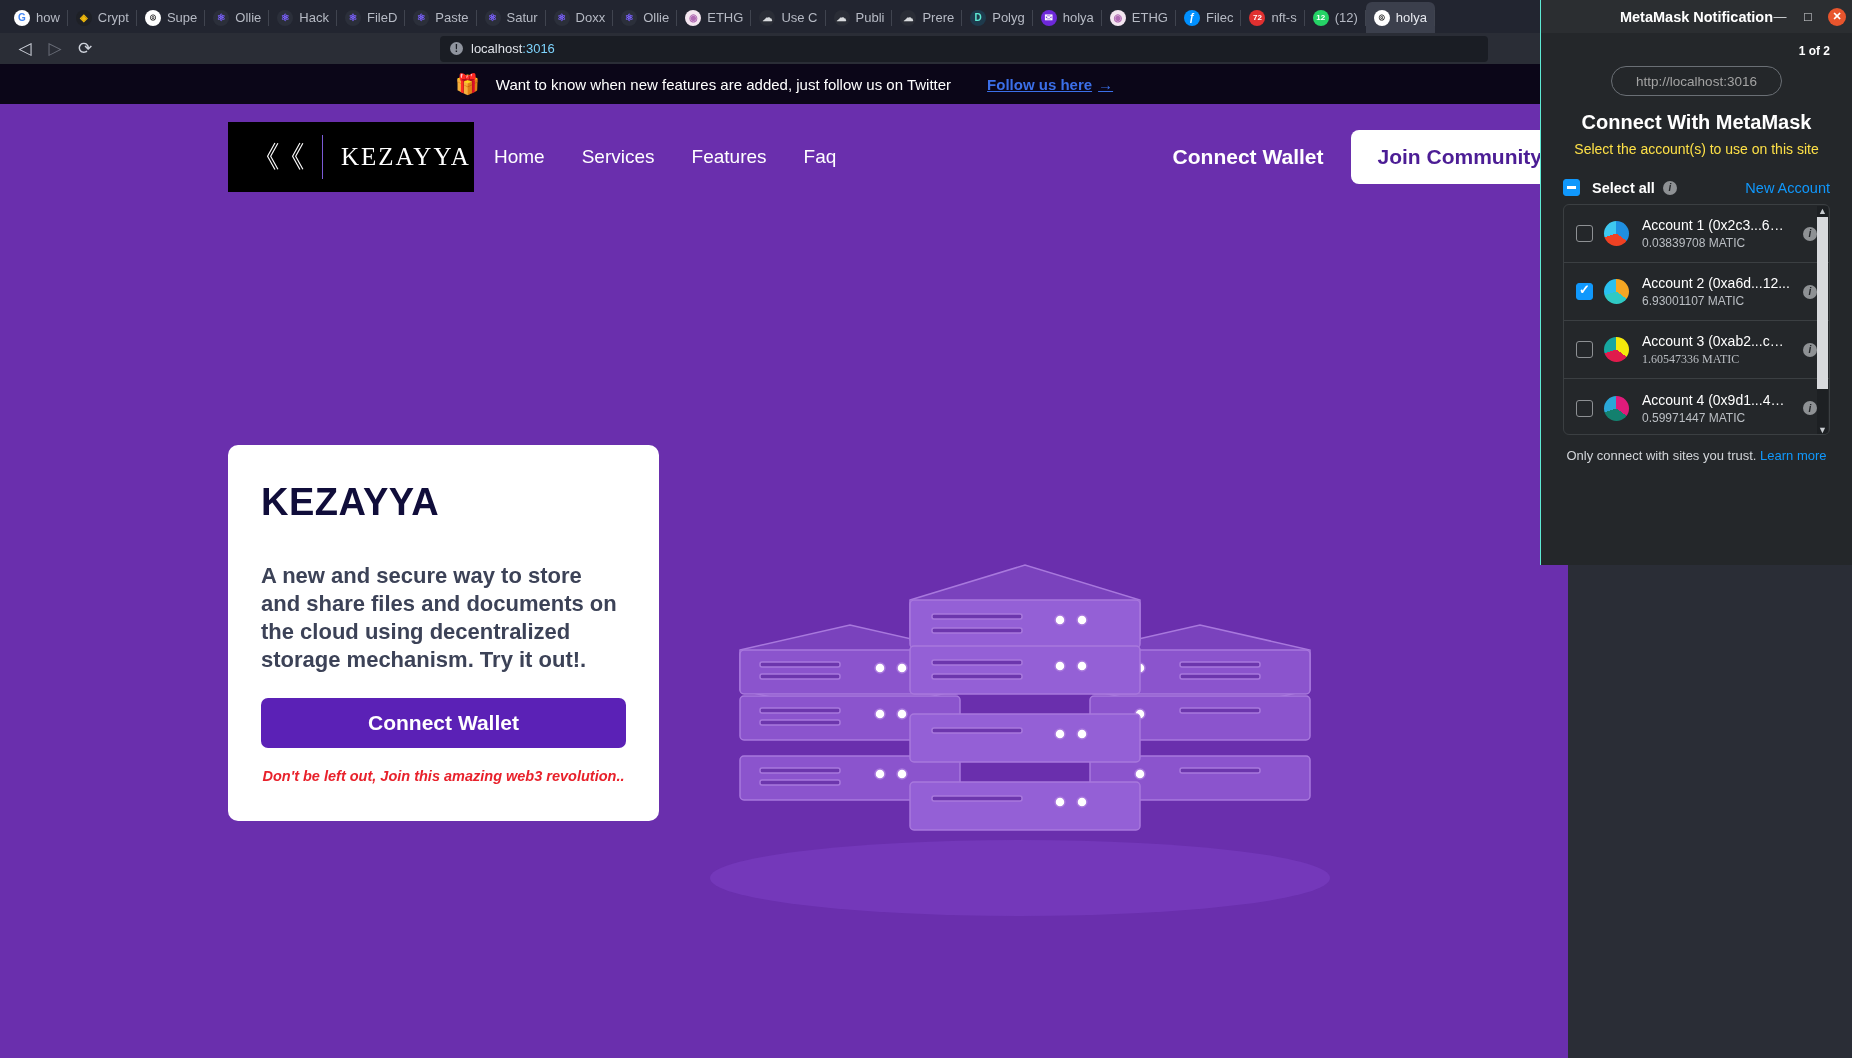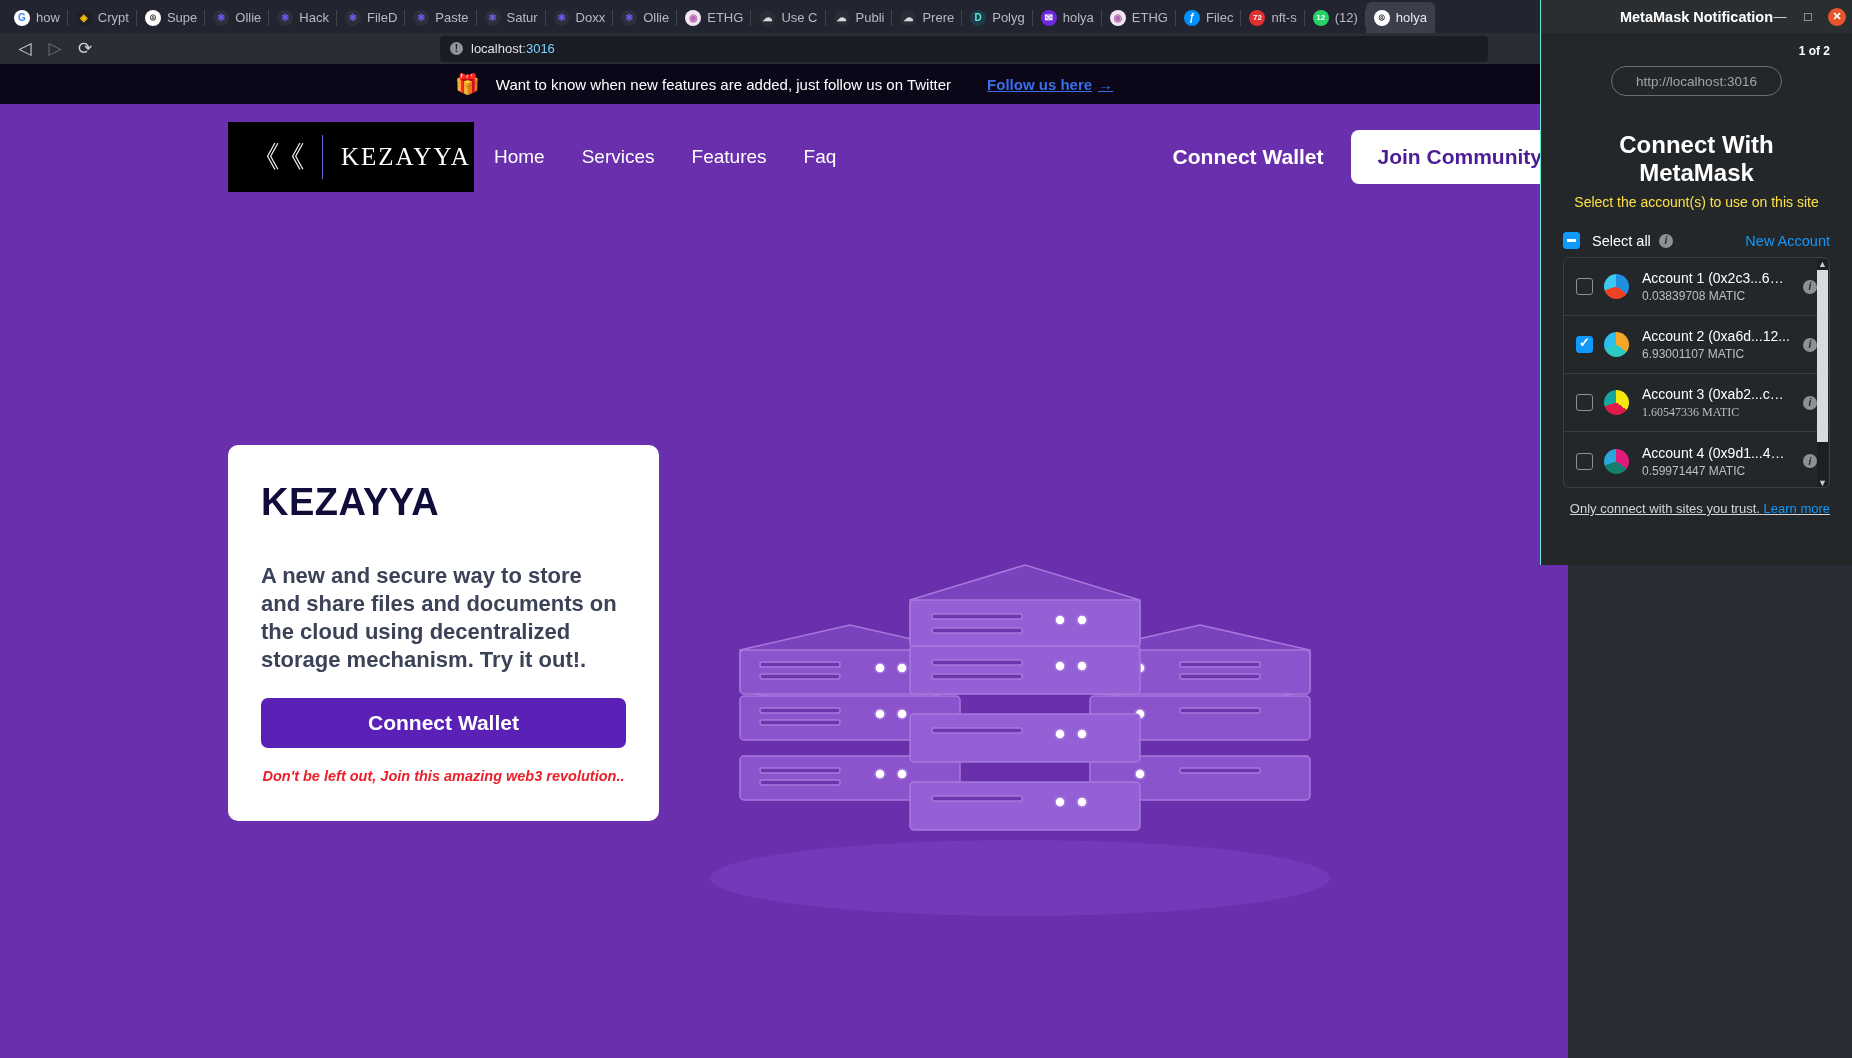--- a/index.html
+++ b/index.html
@@ -120,33 +120,33 @@
     justify-content: center; font-weight: bold; }
 
   .mm-body { flex: 1; padding: 0 22px; position: relative; }
   .mm-count { text-align: right; color: #fff; font-size: 12px; font-weight: bold;
     margin-top: 11px; }
   .mm-origin {
     margin: 8px auto 0; width: 171px; height: 30px; border: 1px solid #6a6f75;
     border-radius: 15px; display: flex; align-items: center; justify-content: center;
     color: #a3a3a3; font-size: 13.5px;
   }
-  .mm-h1 { text-align: center; color: #fff; font-size: 24px; font-weight: bold; margin-top: 35px; }
+  .mm-h1 { text-align: center; color: #fff; font-size: 20px; font-weight: bold; margin-top: 15px; }
   .mm-sub { text-align: center; color: #fde047; font-size: 14px; margin-top: 7px; }
 
   .mm-selrow { display: flex; align-items: center; margin-top: 22px; }
   .cbox { width: 17px; height: 17px; border-radius: 3px; border: 1.5px solid #8e9194;
     background: transparent; flex: 0 0 17px; }
   .cbox.checked { background: #1098fc; border-color: #1098fc; position: relative; }
   .cbox.checked::after { content: "✓"; position: absolute; left: 2px; top: -2px;
     color: #fff; font-size: 13px; font-weight: bold; }
   .cbox.indet { background: #1098fc; border-color: #1098fc; position: relative; }
   .cbox.indet::after { content: ""; position: absolute; left: 3px; top: 6px;
     width: 9px; height: 2.5px; background: #fff; }
-  .mm-selall { color: #fff; font-size: 14.5px; margin-left: 12px; }
+  .mm-selall { color: #fff; font-size: 14.5px; margin-left: 12px; font-weight: bold; }
   .info-i { width: 14px; height: 14px; border-radius: 50%; background: #8e9194;
     color: #24272a; font-size: 10px; font-weight: bold; display: inline-flex;
     align-items: center; justify-content: center; margin-left: 8px; font-style: italic; }
   .mm-newacct { margin-left: auto; color: #1098fc; font-size: 14.5px; }
 
   .mm-list {
     margin-top: 8px; height: 231px; border: 1px solid #3b3f42; border-radius: 6px;
     overflow: hidden; position: relative;
   }
   .mm-scroll { height: 100%; overflow: hidden; }
@@ -158,21 +158,21 @@
   .acct-name { color: #fff; font-size: 14px; white-space: nowrap; overflow: hidden;
     text-overflow: ellipsis; max-width: 148px; }
   .acct-bal { color: #bbbfc4; font-size: 12px; margin-top: 3px; }
   .acct-info { margin-left: auto; }
   .sbar { position: absolute; right: 1px; top: 1px; width: 11px; height: 229px;
     background: #1d2023; display: flex; flex-direction: column; align-items: center;
     justify-content: space-between; }
   .sarrow { color: #c8ccd0; font-size: 9px; line-height: 10px; }
   .sthumb { position: absolute; right: 1px; top: 12px; width: 11px; height: 172px; background: #d8dadd; }
 
-  .mm-trust { text-align: right; color: #d2d5d9; font-size: 13px; margin-top: 13px; text-decoration: underline; }
+  .mm-trust { text-align: center; color: #d2d5d9; font-size: 13px; margin-top: 13px; }
   .mm-trust a { color: #1098fc; text-decoration: none; }
   .mm-foot { height: 79px; border-top: 1px solid #3b3f42; display: flex;
     align-items: center; justify-content: space-between; padding: 0 22px; margin-top: 10px; }
   .btn-cancel { width: 129px; height: 40px; border: 1px solid #1098fc; border-radius: 20px;
     color: #1098fc; font-size: 16px; display: flex; align-items: center; justify-content: center; }
   .btn-next { width: 104px; height: 40px; background: #1098fc; border-radius: 20px;
     color: #fff; font-size: 16px; display: flex; align-items: center; justify-content: center; }
 </style>
 </head>
 <body>

